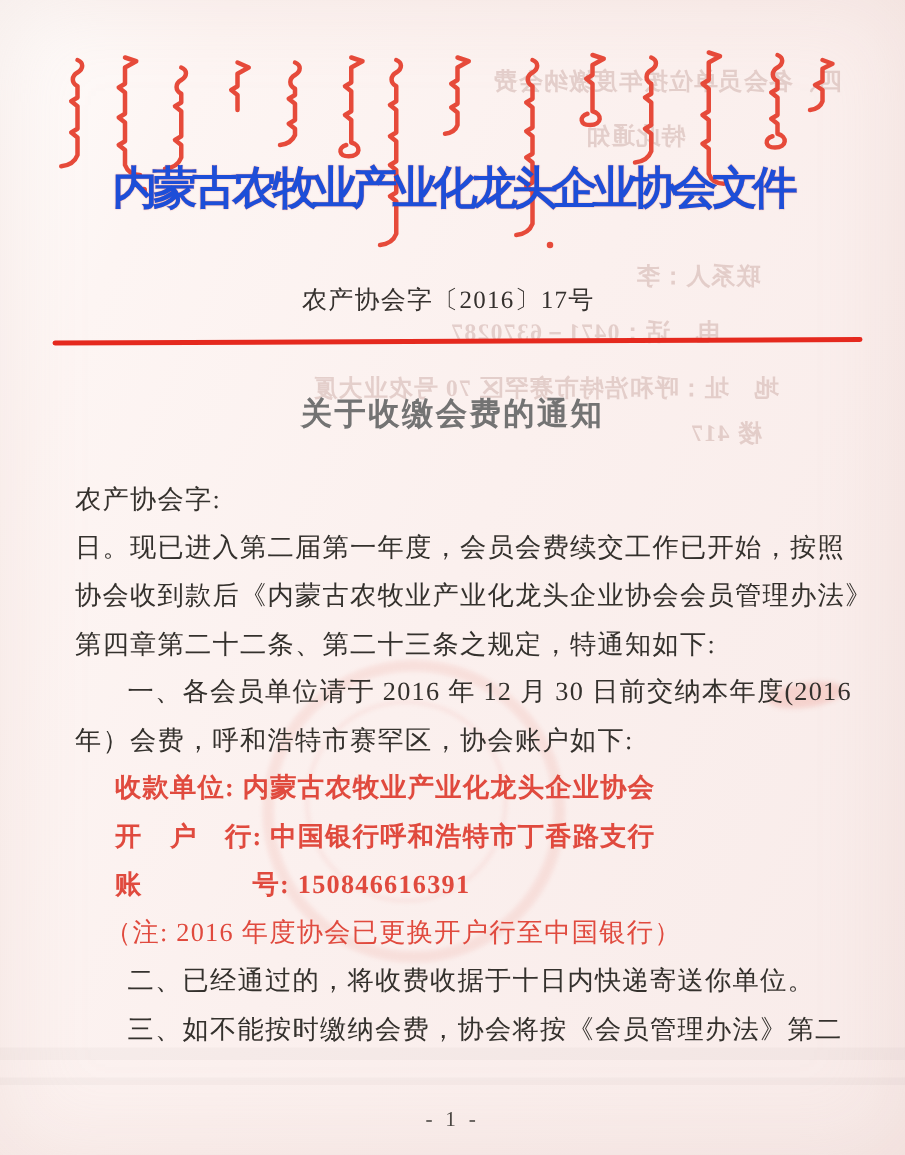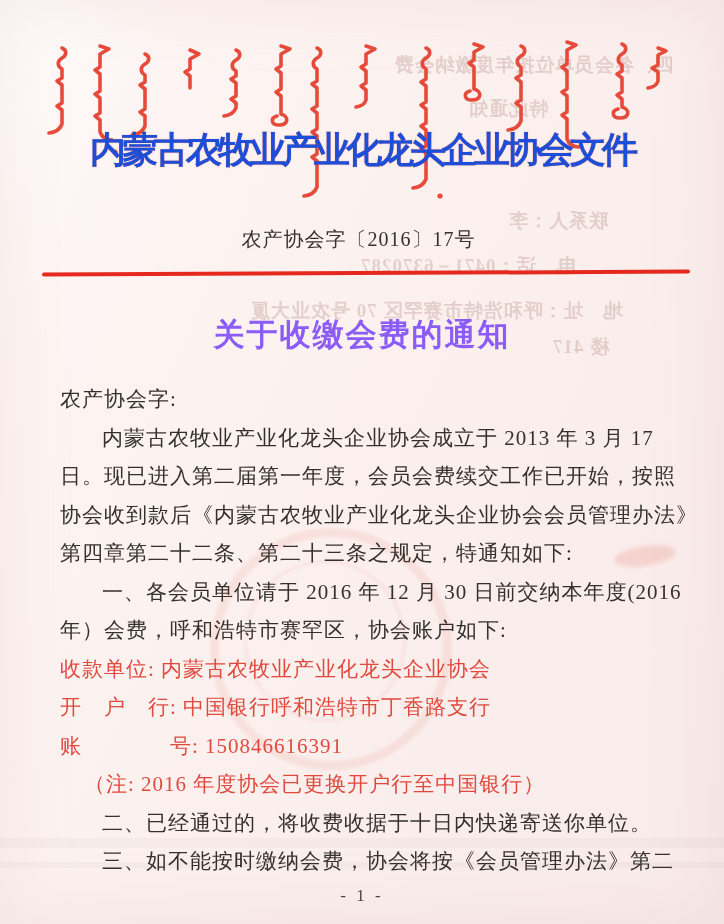--- a/index.html
+++ b/index.html
@@ -25,31 +25,31 @@
   .doc-number{
     position:absolute;top:226px;left:0;width:717px;text-align:center;
     font-size:20px;color:#35312e;letter-spacing:1px;
   }
   .red-rule{
     position:absolute;top:271px;left:42px;width:648px;height:4px;
     background:#e5291e;transform:rotate(-.25deg);border-radius:2px;
   }
   .notice-title{
     position:absolute;top:314px;left:0;width:724px;text-align:center;
-    font-size:31px;font-weight:bold;color:#8b5cf6;letter-spacing:2px;
+    font-size:25px;font-weight:bold;color:#737373;letter-spacing:2px;
   }
   
   .body-text{
     position:absolute;left:60px;top:380px;width:624px;
     font-size:21px;color:#34312d;letter-spacing:1px;font-weight:500;
   }
   .line{height:38.5px;line-height:38.5px;white-space:nowrap;}
   .ind{text-indent:2em;}
   .red{color:#e04a3e;}
-  .ml32{}
+  .ml32{margin-left:32px;font-weight:bold;}
   .ml12{margin-left:24px;}
   
   .page-number{
     position:absolute;top:886px;left:0;width:724px;text-align:center;
     font-size:17px;color:#4a4642;letter-spacing:3px;
   }
   
   .ghost{
     position:absolute;transform:scaleX(-1);color:#c4a09a;opacity:.42;
     filter:blur(.6px);font-weight:bold;white-space:nowrap;font-size:19px;
@@ -141,21 +141,20 @@
   </svg>
 
   <div class="org-title">内蒙古农牧业产业化龙头企业协会文件</div>
   <div class="doc-number">农产协会字〔2016〕17号</div>
   <div class="red-rule"></div>
 
   <div class="notice-title">关于收缴会费的通知</div>
 
   <div class="body-text">
     <div class="line">农产协会字:</div>
-    <div class="line ind">内蒙古农牧业产业化龙头企业协会成立于 2013 年 3 月 17</div>
     <div class="line">日。现已进入第二届第一年度，会员会费续交工作已开始，按照</div>
     <div class="line">协会收到款后《内蒙古农牧业产业化龙头企业协会会员管理办法》</div>
     <div class="line">第四章第二十二条、第二十三条之规定，特通知如下:</div>
     <div class="line ind">一、各会员单位请于 2016 年 12 月 30 日前交纳本年度(2016</div>
     <div class="line">年）会费，呼和浩特市赛罕区，协会账户如下:</div>
     <div class="line red ml32">收款单位: 内蒙古农牧业产业化龙头企业协会</div>
     <div class="line red ml32">开　户　行: 中国银行呼和浩特市丁香路支行</div>
     <div class="line red ml32">账　　　　号: 150846616391</div>
     <div class="line red ml12">（注: 2016 年度协会已更换开户行至中国银行）</div>
     <div class="line ind">二、已经通过的，将收费收据于十日内快递寄送你单位。</div>

